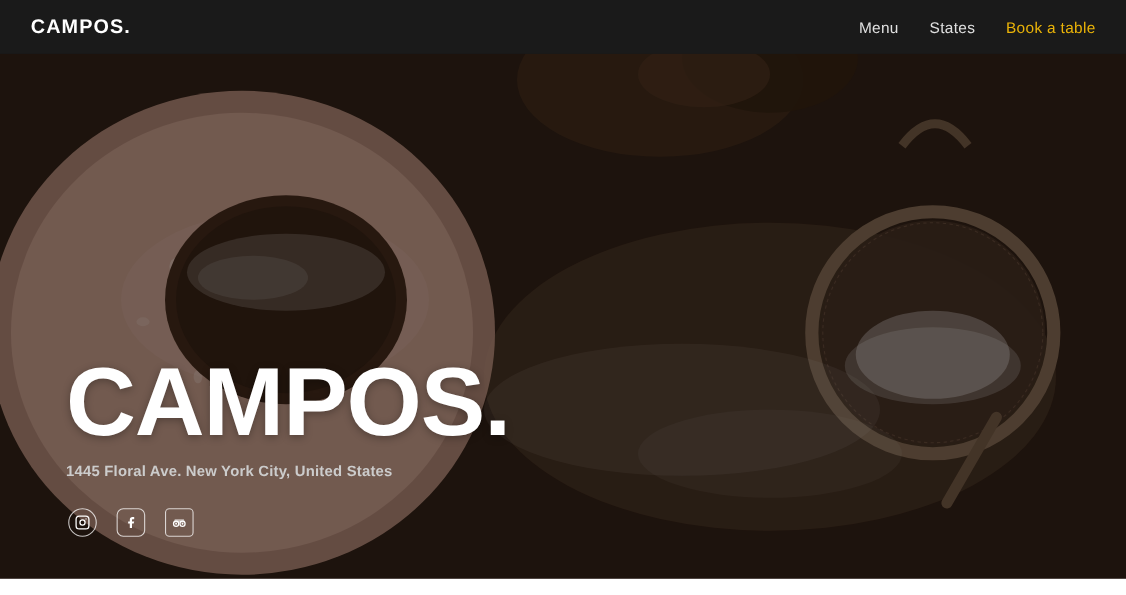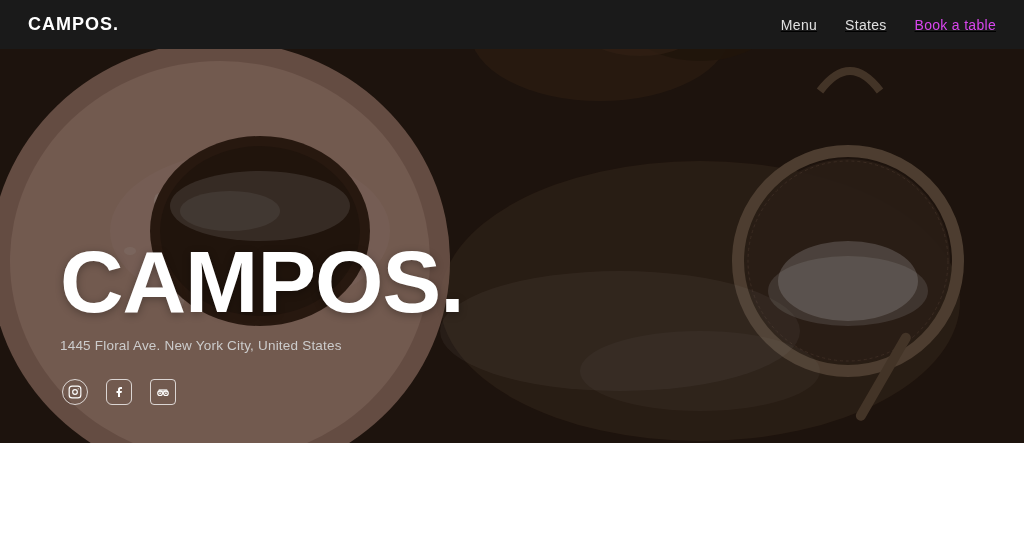--- a/index.html
+++ b/index.html
@@ -34,42 +34,41 @@
       color: #ffffff;
       font-size: 18px;
       font-weight: 900;
       letter-spacing: 1px;
     }
 
     .nav-links {
       display: flex;
       align-items: center;
       gap: 28px;
-      text-decoration: underline;
     }
 
     .nav-link {
       color: #e0e0e0;
       font-size: 14px;
       font-weight: 400;
       text-decoration: none;
       cursor: pointer;
       letter-spacing: 0.3px;
     }
 
     .nav-link.book {
-      color: #d946ef;
+      color: #eab308;
       font-weight: 500;
     }
 
     
     .hero {
       position: relative;
       width: 1024px;
-      height: 443px;
+      height: 526px;
       overflow: hidden;
     }
 
     
     .hero-svg {
       position: absolute;
       top: 0;
       left: 0;
       width: 100%;
       height: 100%;
@@ -89,21 +88,21 @@
       font-size: 88px;
       font-weight: 900;
       letter-spacing: -1px;
       line-height: 1;
       text-shadow: 0 2px 8px rgba(0,0,0,0.3);
     }
 
     .hero-address {
       color: #cccccc;
       font-size: 13.5px;
-      font-weight: 400;
+      font-weight: 700;
       margin-top: 12px;
       letter-spacing: 0.2px;
     }
 
     
     .social-icons {
       position: absolute;
       bottom: 38px;
       left: 62px;
       z-index: 5;

